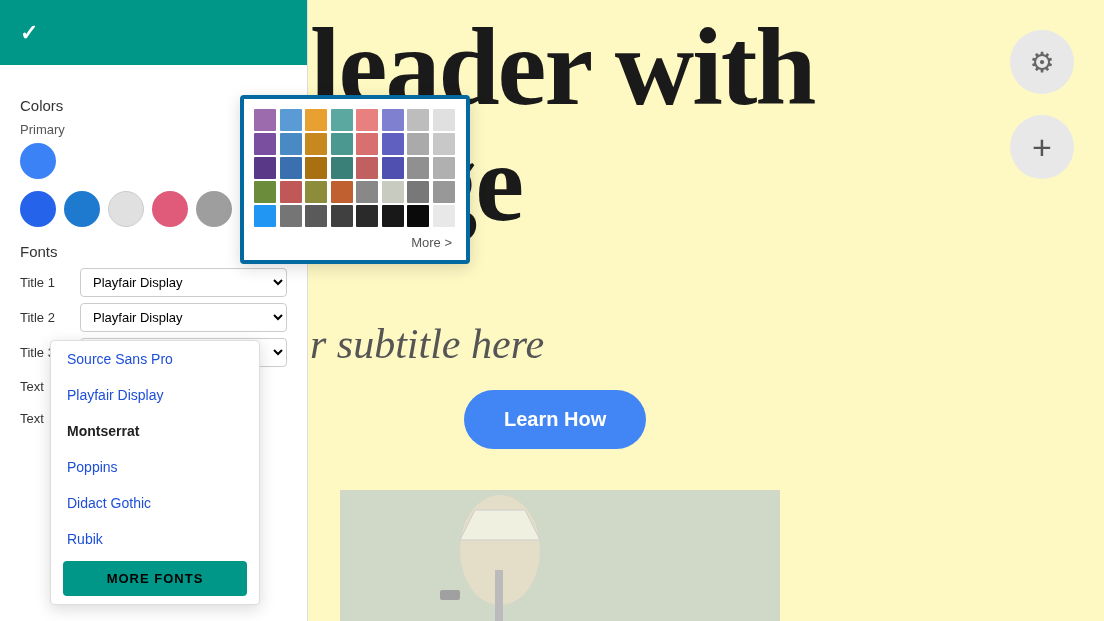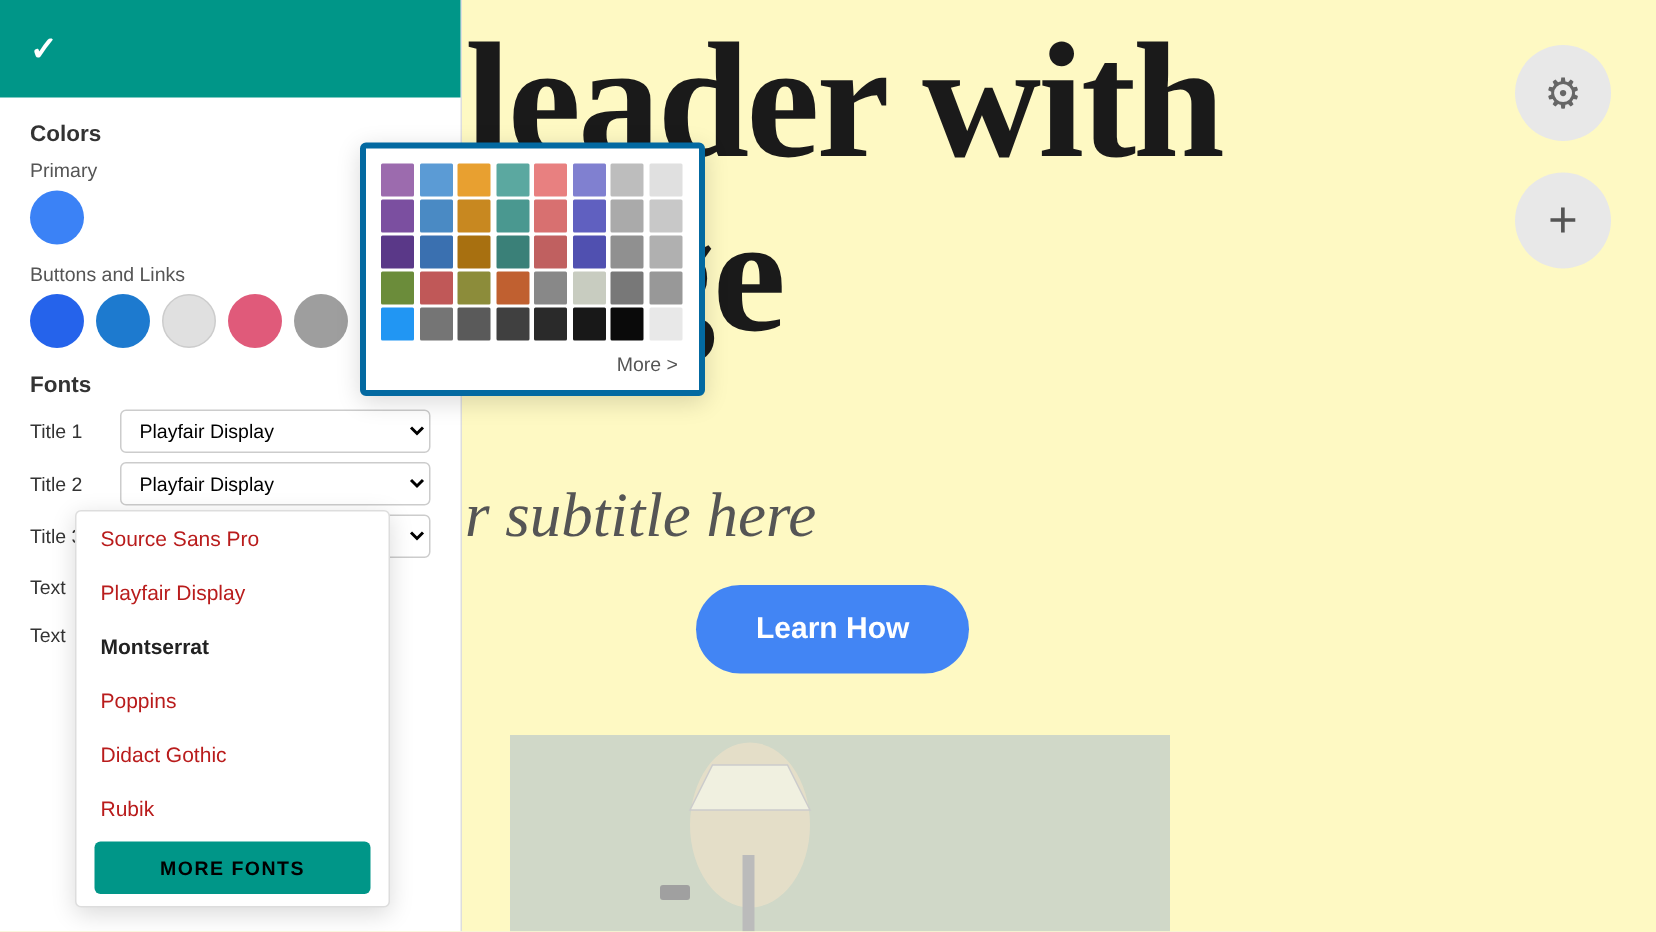--- a/index.html
+++ b/index.html
@@ -101,24 +101,24 @@
       font-size: 22px;
       cursor: pointer;
     }
 
     .panel-body {
       padding: 16px 20px;
     }
 
     .section-label {
       font-size: 15px;
-      font-weight: 700;
+      font-weight: 400;
       color: #333;
       margin-bottom: 8px;
-      margin-top: 0;
+      margin-top: 16px;
     }
 
     .sub-label {
       font-size: 13px;
       color: #555;
       margin-bottom: 6px;
     }
 
     .primary-color-swatch {
       width: 36px; height: 36px;
@@ -186,21 +186,21 @@
       border: 1px solid #ddd;
       border-radius: 4px;
       box-shadow: 0 4px 16px rgba(0,0,0,0.15);
       z-index: 100;
       overflow: hidden;
     }
 
     .dropdown-item {
       padding: 10px 16px;
       font-size: 14px;
-      color: #b91c1c;
+      color: #1d4ed8;
       cursor: pointer;
     }
     .dropdown-item.selected {
       font-weight: 700;
       color: #222;
     }
 
     .more-fonts-btn {
       margin: 4px 12px 8px;
       background: #009688;
@@ -294,21 +294,20 @@
 <div class="left-panel">
   <div class="panel-header">
     <span class="check-icon">✓</span>
   </div>
 
   <div class="panel-body">
     <div class="section-label">Colors</div>
     <div class="sub-label">Primary</div>
     <div class="primary-color-swatch" style="background:#3b82f6"></div>
 
-    <div class="sub-label">Buttons and  Links</div>
     <div class="color-swatches">
       <div class="swatch" style="background:#2563eb"></div>
       <div class="swatch" style="background:#1d7acf"></div>
       <div class="swatch" style="background:#e0e0e0; border:1px solid #ccc;"></div>
       <div class="swatch" style="background:#e05a7a"></div>
       <div class="swatch" style="background:#9e9e9e"></div>
     </div>
 
     <div class="section-label fonts-section">Fonts</div>
 

